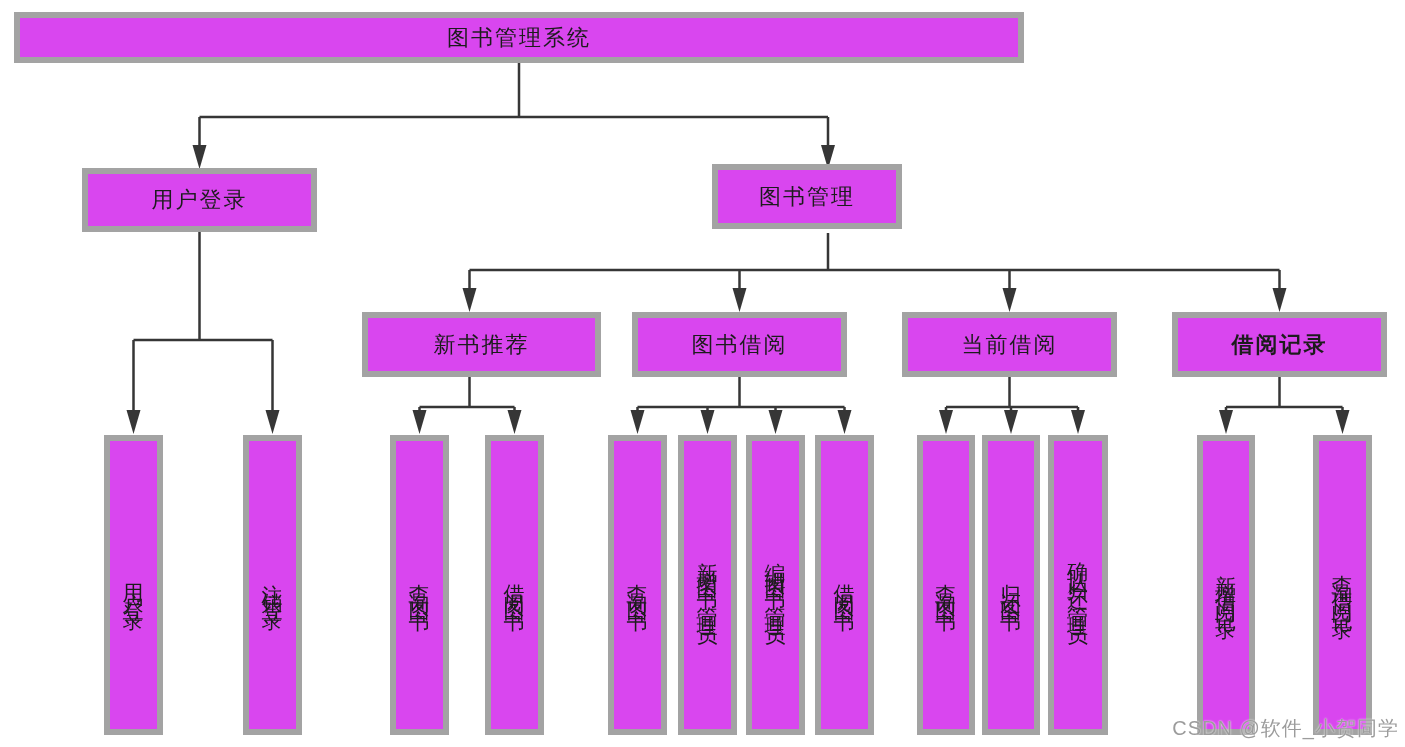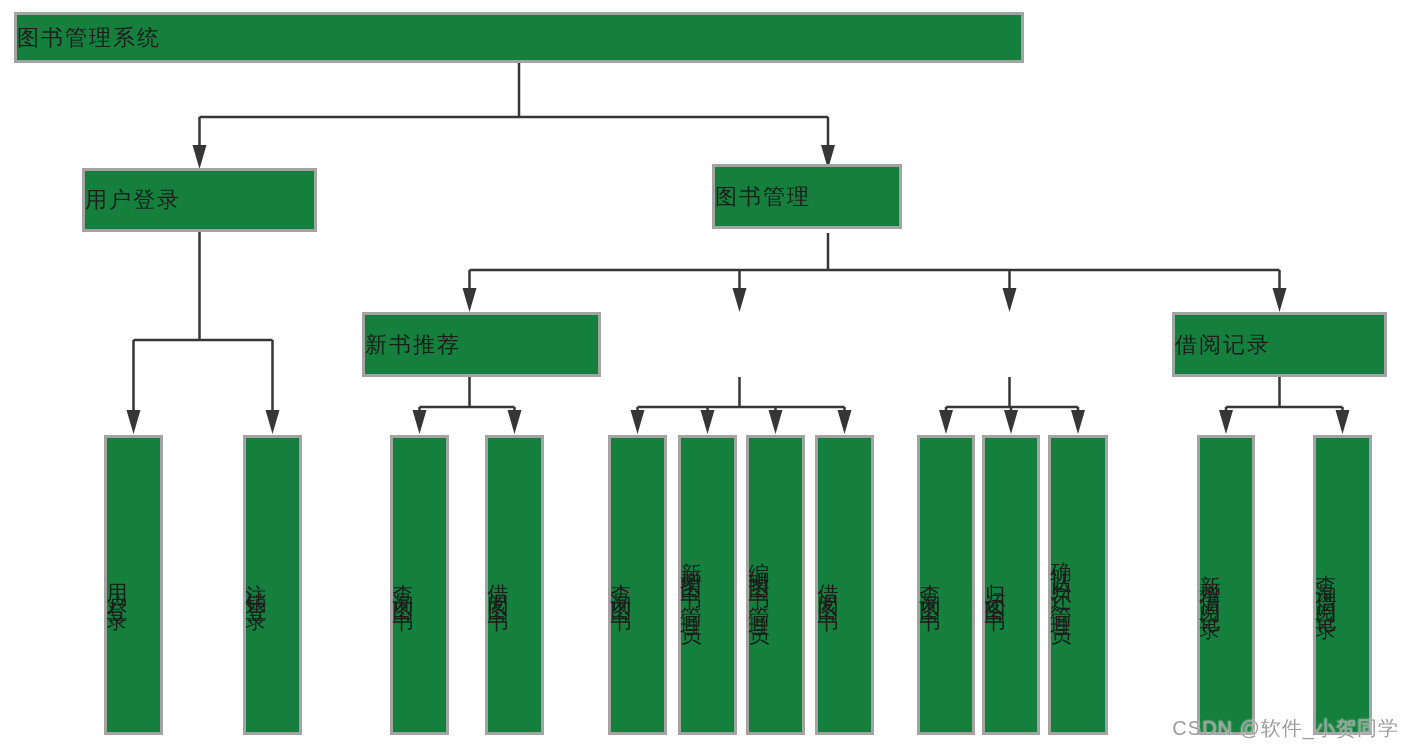--- a/index.html
+++ b/index.html
@@ -8,46 +8,46 @@
     position: relative;
     width: 1405px;
     height: 747px;
     background: #ffffff;
     font-family: "Liberation Sans", sans-serif;
     overflow: hidden;
   }
   .edges { position: absolute; left: 0; top: 0; z-index: 1; }
   .node {
     position: absolute;
-    background: #15803d;
-    border: 3px solid #a3a3a3;
+    background: #d946ef;
+    border: 6px solid #a3a3a3;
     display: flex;
     align-items: center;
-    justify-content: flex-start;
+    justify-content: center;
     color: #1c1c1c;
     font-size: 22px;
     letter-spacing: 2px;
     z-index: 2;
   }
   .leaf { top: 435px; width: 59px; height: 300px; }
   .leaf .vtext {
     writing-mode: vertical-rl;
     text-orientation: mixed;
     letter-spacing: 9px;
     font-size: 21px;
     line-height: 1;
   }
   
   .n-root  { left: 14px;   top: 12px;  width: 1010px; height: 51px; }
   .n-login { left: 82px;   top: 168px; width: 235px;  height: 64px; }
   .n-mgmt  { left: 712px;  top: 164px; width: 190px;  height: 65px; }
   .n-l3-1  { left: 362px;  top: 312px; width: 239px;  height: 65px; }
   .n-l3-2  { left: 632px;  top: 312px; width: 215px;  height: 65px; }
   .n-l3-3  { left: 902px;  top: 312px; width: 215px;  height: 65px; }
-  .n-l3-4  { left: 1172px; top: 312px; width: 215px;  height: 65px; }
+  .n-l3-4  { left: 1172px; top: 312px; width: 215px;  height: 65px; font-weight: bold; }
   
   .lf1  { left: 104px; }
   .lf2  { left: 243px; }
   .lf3  { left: 390px; }
   .lf4  { left: 485px; }
   .lf5  { left: 608px; }
   .lf6  { left: 678px; }
   .lf7  { left: 746px; }
   .lf8  { left: 815px; }
   .lf9  { left: 917px; width: 58px; }
@@ -122,20 +122,26 @@
   <div class="node n-login">
     <span>用户登录</span>
   </div>
   <div class="node n-mgmt">
     <span>图书管理</span>
   </div>
 
   <div class="node n-l3-1">
     <span>新书推荐</span>
   </div>
+  <div class="node n-l3-2">
+    <span>图书借阅</span>
+  </div>
+  <div class="node n-l3-3">
+    <span>当前借阅</span>
+  </div>
   <div class="node n-l3-4">
     <span>借阅记录</span>
   </div>
 
   <div class="node leaf lf1">
     <span class="vtext">用户登录</span>
   </div>
   <div class="node leaf lf2">
     <span class="vtext">注销登录</span>
   </div>

